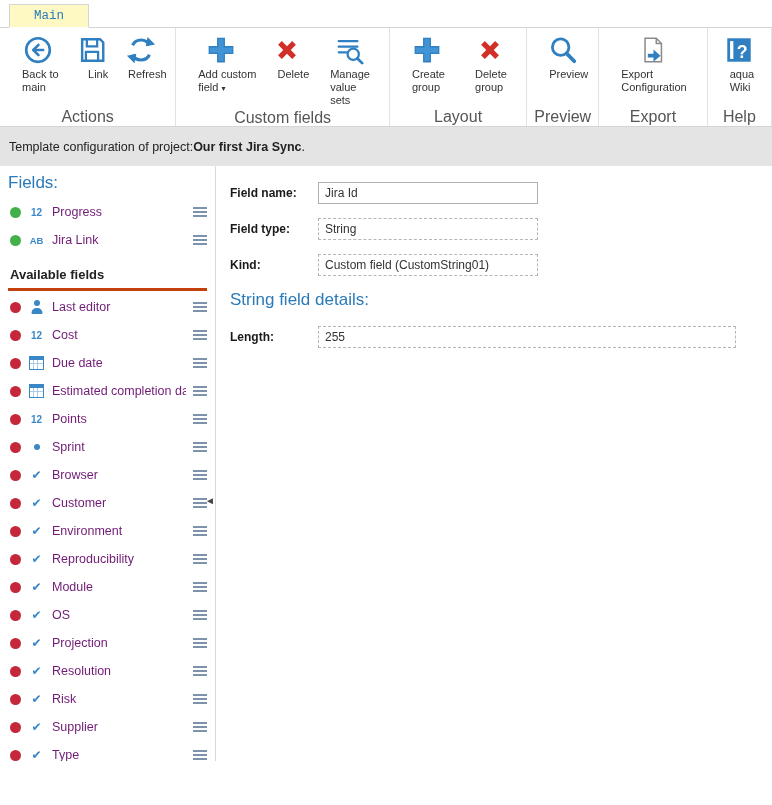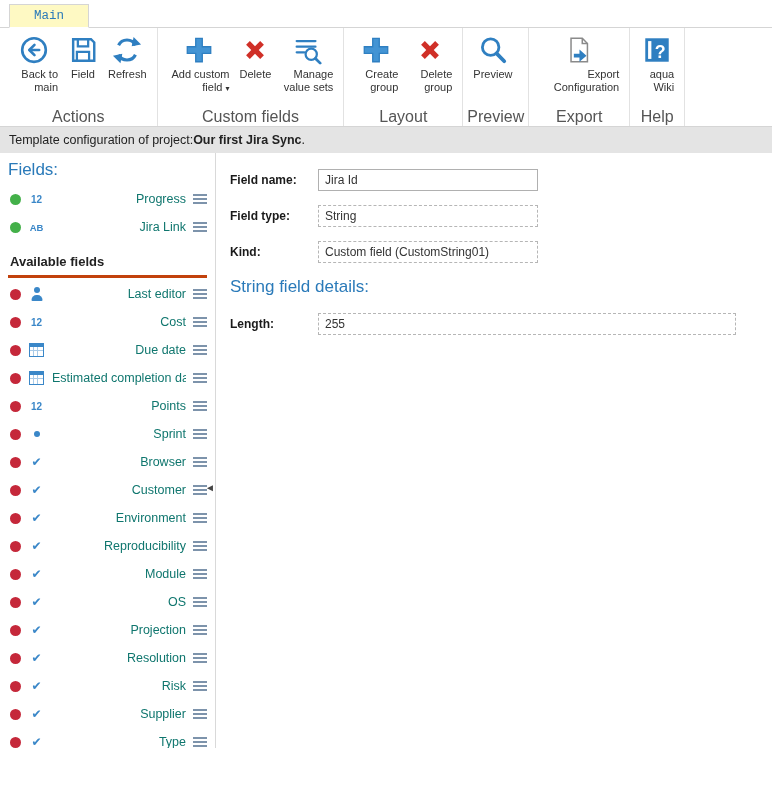--- a/index.html
+++ b/index.html
@@ -17,26 +17,26 @@
     color:#2a7ab9; font-size:12.5px; cursor:pointer;font-family:Liberation Mono, monospace;
   }
 
   
   .ribbon { height:99px; border-bottom:1px solid #d5d5d5; display:flex; align-items:stretch; background:#fff; }
   .ribbon-group { display:flex; flex-direction:column; border-right:1px solid #e2e2e2; }
   .rg-buttons { flex:1; display:flex; align-items:flex-start; padding:5px 5px 0 5px; }
   .rg-label { height:18px; font-size:16px; color:#555; text-align:center; padding:0 4px 3px; }
   .rbtn { display:flex; flex-direction:column; align-items:center; padding:2px 5px; min-width:40px; cursor:pointer; }
   .rbtn svg { display:block; margin-bottom:3px; }
-  .rbtn-label { font-size:11px; line-height:1.18; text-align:right; color:#333; max-width:64px; }
+  .rbtn-label { font-size:11px; line-height:1.18; text-align:left; color:#333; max-width:64px;margin-left:12px; }
   .w34{max-width:34px} .w44{max-width:44px} .w48{max-width:48px} .w52{max-width:52px} .w62{max-width:62px} .w80{max-width:80px}
   .caret { font-size:8px; color:#333; }
 
   
-  .project-bar { height:26px; background:#e4e4e4; display:flex; align-items:center; padding:4px 9px; font-size:12.5px; color:#222; }
+  .project-bar { height:39px; background:#e4e4e4; display:flex; align-items:center; padding:4px 9px; font-size:12.5px; color:#222; }
   .project-bar b { font-weight:bold; }
 
   
   .content { display:flex; height:595px; }
 
   
   .sidebar { width:216px; border-right:1px solid #d9d9d9; position:relative; padding-top:4px; flex:none; overflow:hidden; }
   .sidebar-title { color:#2a7ab9; font-size:17px; padding:3px 8px 5px; }
   .available-heading { font-weight:bold; font-size:13px; color:#222; margin:8px 8px 2px 8px; padding:5px 0 6px 2px; border-bottom:3px solid #c2410c; }
   .field-item { height:28px; display:flex; align-items:center; padding:0 8px 0 10px; gap:7px; cursor:pointer; }
@@ -50,21 +50,21 @@
   .t-sprint::before { content:''; width:6px; height:6px; border-radius:50%; background:#3a87c8; display:block; }
   .t-user::before { content:''; position:absolute; top:0; left:50%; transform:translateX(-50%); width:6px; height:6px; border-radius:50%; background:#3a87c8; }
   .t-user::after { content:''; position:absolute; bottom:0; left:50%; transform:translateX(-50%); width:11px; height:6px; border-radius:5px 5px 1px 1px; background:#3a87c8; }
   .t-date::before {
     content:''; display:block; width:13px; height:12px; border:1px solid #3a87c8;
     background-image:
       linear-gradient(to bottom, #3a87c8 0 3px, transparent 3px),
       linear-gradient(to right, transparent 3px, #a9cbe8 3px, #a9cbe8 4px, transparent 4px, transparent 7px, #a9cbe8 7px, #a9cbe8 8px, transparent 8px),
       linear-gradient(to bottom, transparent 6px, #a9cbe8 6px, #a9cbe8 7px, transparent 7px);
   }
-  .fi-label { flex:1; font-size:12.5px; color:#0f766e; white-space:nowrap; overflow:hidden;text-align:right; }
+  .fi-label { flex:1; font-size:12.5px; color:#701a75; white-space:nowrap; overflow:hidden; }
   .drag-handle { width:14px; height:11px; flex:none; background:repeating-linear-gradient(to bottom, #7d93ab 0 2px, transparent 2px 4px); cursor:grab; }
   .collapse-arrow { position:absolute; right:0px; top:330px; font-size:10px; color:#444; line-height:10px; cursor:pointer; }
 
   
   .main { flex:1; padding:16px 14px 0 14px; }
   .form-row { display:flex; align-items:center; margin-bottom:14px; }
   .form-label { width:88px; font-weight:bold; font-size:12px; flex:none; color:#1a1a1a; }
   input.textbox { height:22px; border:1px solid #b0b0b0; padding:0 6px; font-size:12px; font-family:inherit; color:#333; width:220px; background:#fff; outline:none; }
   input.textbox.dashed { border-style:dashed; border-color:#b6b6b6; }
   input.textbox.wide { width:418px; }
@@ -94,21 +94,21 @@
           <path d="M11.5 16 H21.5" fill="none" stroke="#2f7fc1" stroke-width="2.8" stroke-linecap="round"></path>
         </svg>
         <div class="rbtn-label w48">Back to main</div>
       </div>
       <div class="rbtn">
         <svg width="30" height="30" viewBox="0 0 32 32">
           <path d="M5.5 4.5 h19 l3.5 3.5 v19.5 h-22.5 z" fill="none" stroke="#2f7fc1" stroke-width="2.6"></path>
           <path d="M10.5 5 v7 h11 v-7" fill="none" stroke="#2f7fc1" stroke-width="2.4"></path>
           <path d="M9.5 27 v-9 h13 v9" fill="none" stroke="#2f7fc1" stroke-width="2.4"></path>
         </svg>
-        <div class="rbtn-label">Field</div>
+        <div class="rbtn-label">Link</div>
       </div>
       <div class="rbtn">
         <svg width="30" height="30" viewBox="0 0 32 32">
           <path d="M7 11 A10 10 0 0 1 25 11" fill="none" stroke="#2f7fc1" stroke-width="3.4"></path>
           <path d="M25 21 A10 10 0 0 1 7 21" fill="none" stroke="#2f7fc1" stroke-width="3.4"></path>
           <polygon points="23,2 31,10 21,12" fill="#2f7fc1"></polygon>
           <polygon points="9,30 1,22 11,20" fill="#2f7fc1"></polygon>
         </svg>
         <div class="rbtn-label">Refresh</div>
       </div>

